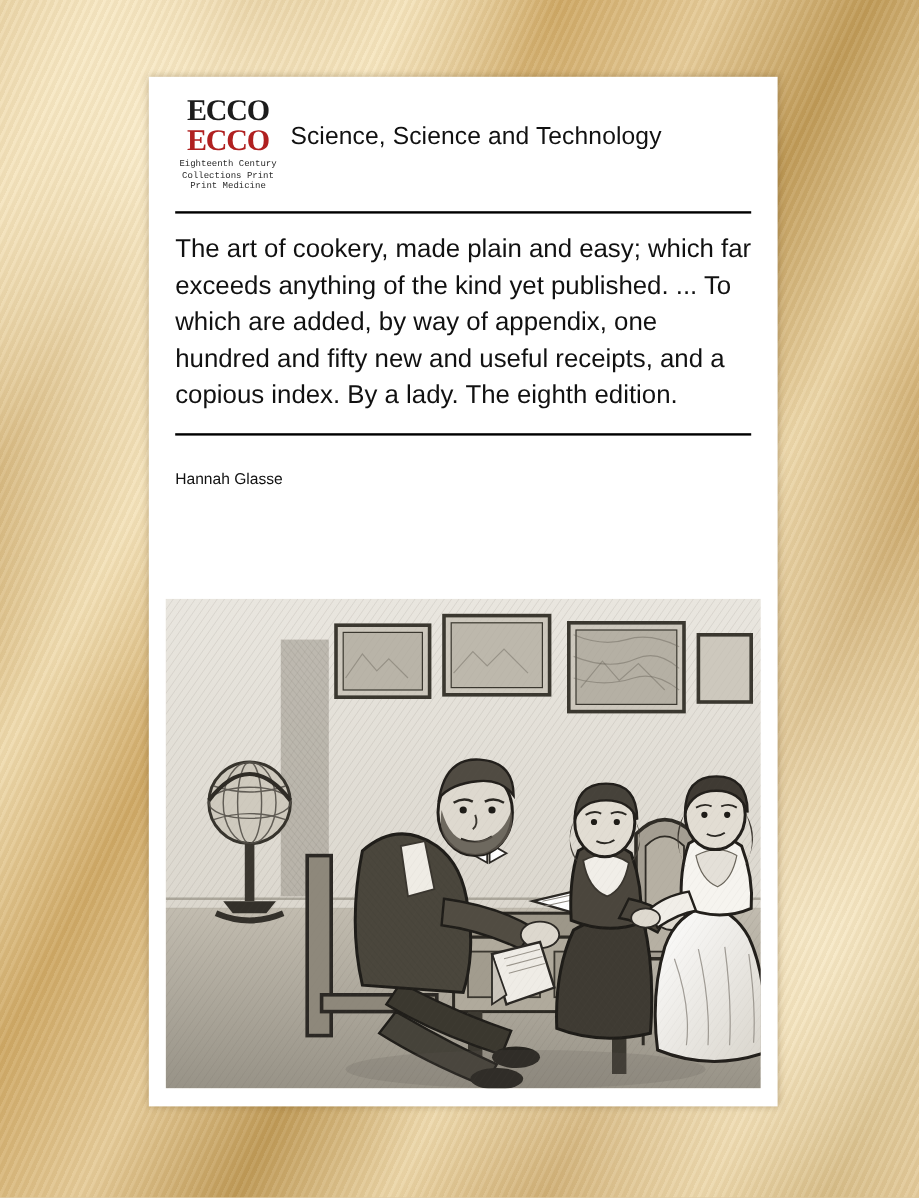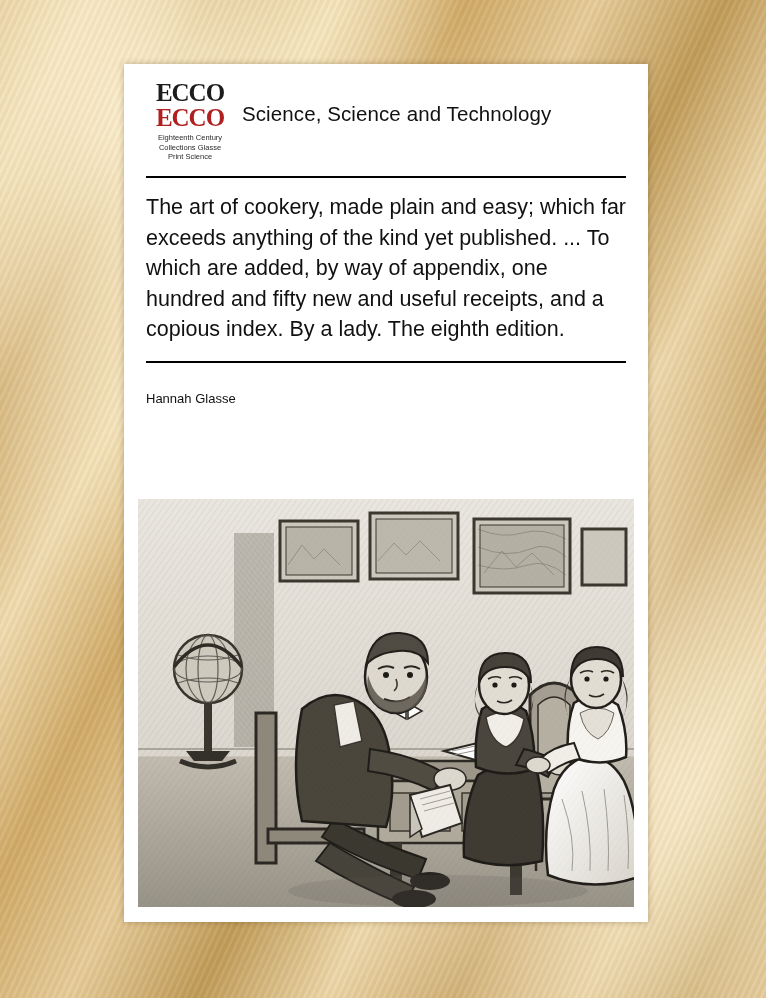--- a/index.html
+++ b/index.html
@@ -85,21 +85,21 @@
     font-size: 25px;
     font-weight: bold;
     letter-spacing: -1px;
     line-height: 25px;
     color: #1c1c1c;
   }
   .ecco-line .red {
     color: #b02020;
   }
   .ecco-sub {
-    font-family: Liberation Sans, sans-serif;
+    font-family: Liberation Mono, monospace;
     font-size: 7.5px;
     line-height: 9.5px;
     color: #2a2a2a;
     margin-top: 3px;
   }
   .ecco-title {
     position: absolute;
     left: 118px;
     right: 6px;
     top: 38px;
@@ -164,22 +164,22 @@
         <div class="ecco-mark">
           <div class="ecco-line">
             <span>ECCO</span>
           </div>
           <div class="ecco-line">
             <span class="red">ECCO</span>
           </div>
         </div>
         <div class="ecco-sub">
           <div>Eighteenth Century</div>
-          <div>Collections Glasse</div>
-          <div>Print Science</div>
+          <div>Collections Print</div>
+          <div>Print Medicine</div>
         </div>
       </div>
 
       <div class="ecco-title">Science, Science and Technology</div>
     </div>
 
     <div class="rule"></div>
 
     <div class="title-block">
       <div class="doc-title">The art of cookery, made plain and easy; which far exceeds anything of the kind yet published. ... To which are added, by way of appendix, one hundred and fifty new and useful receipts, and a copious index. By a lady. The eighth edition.</div>

